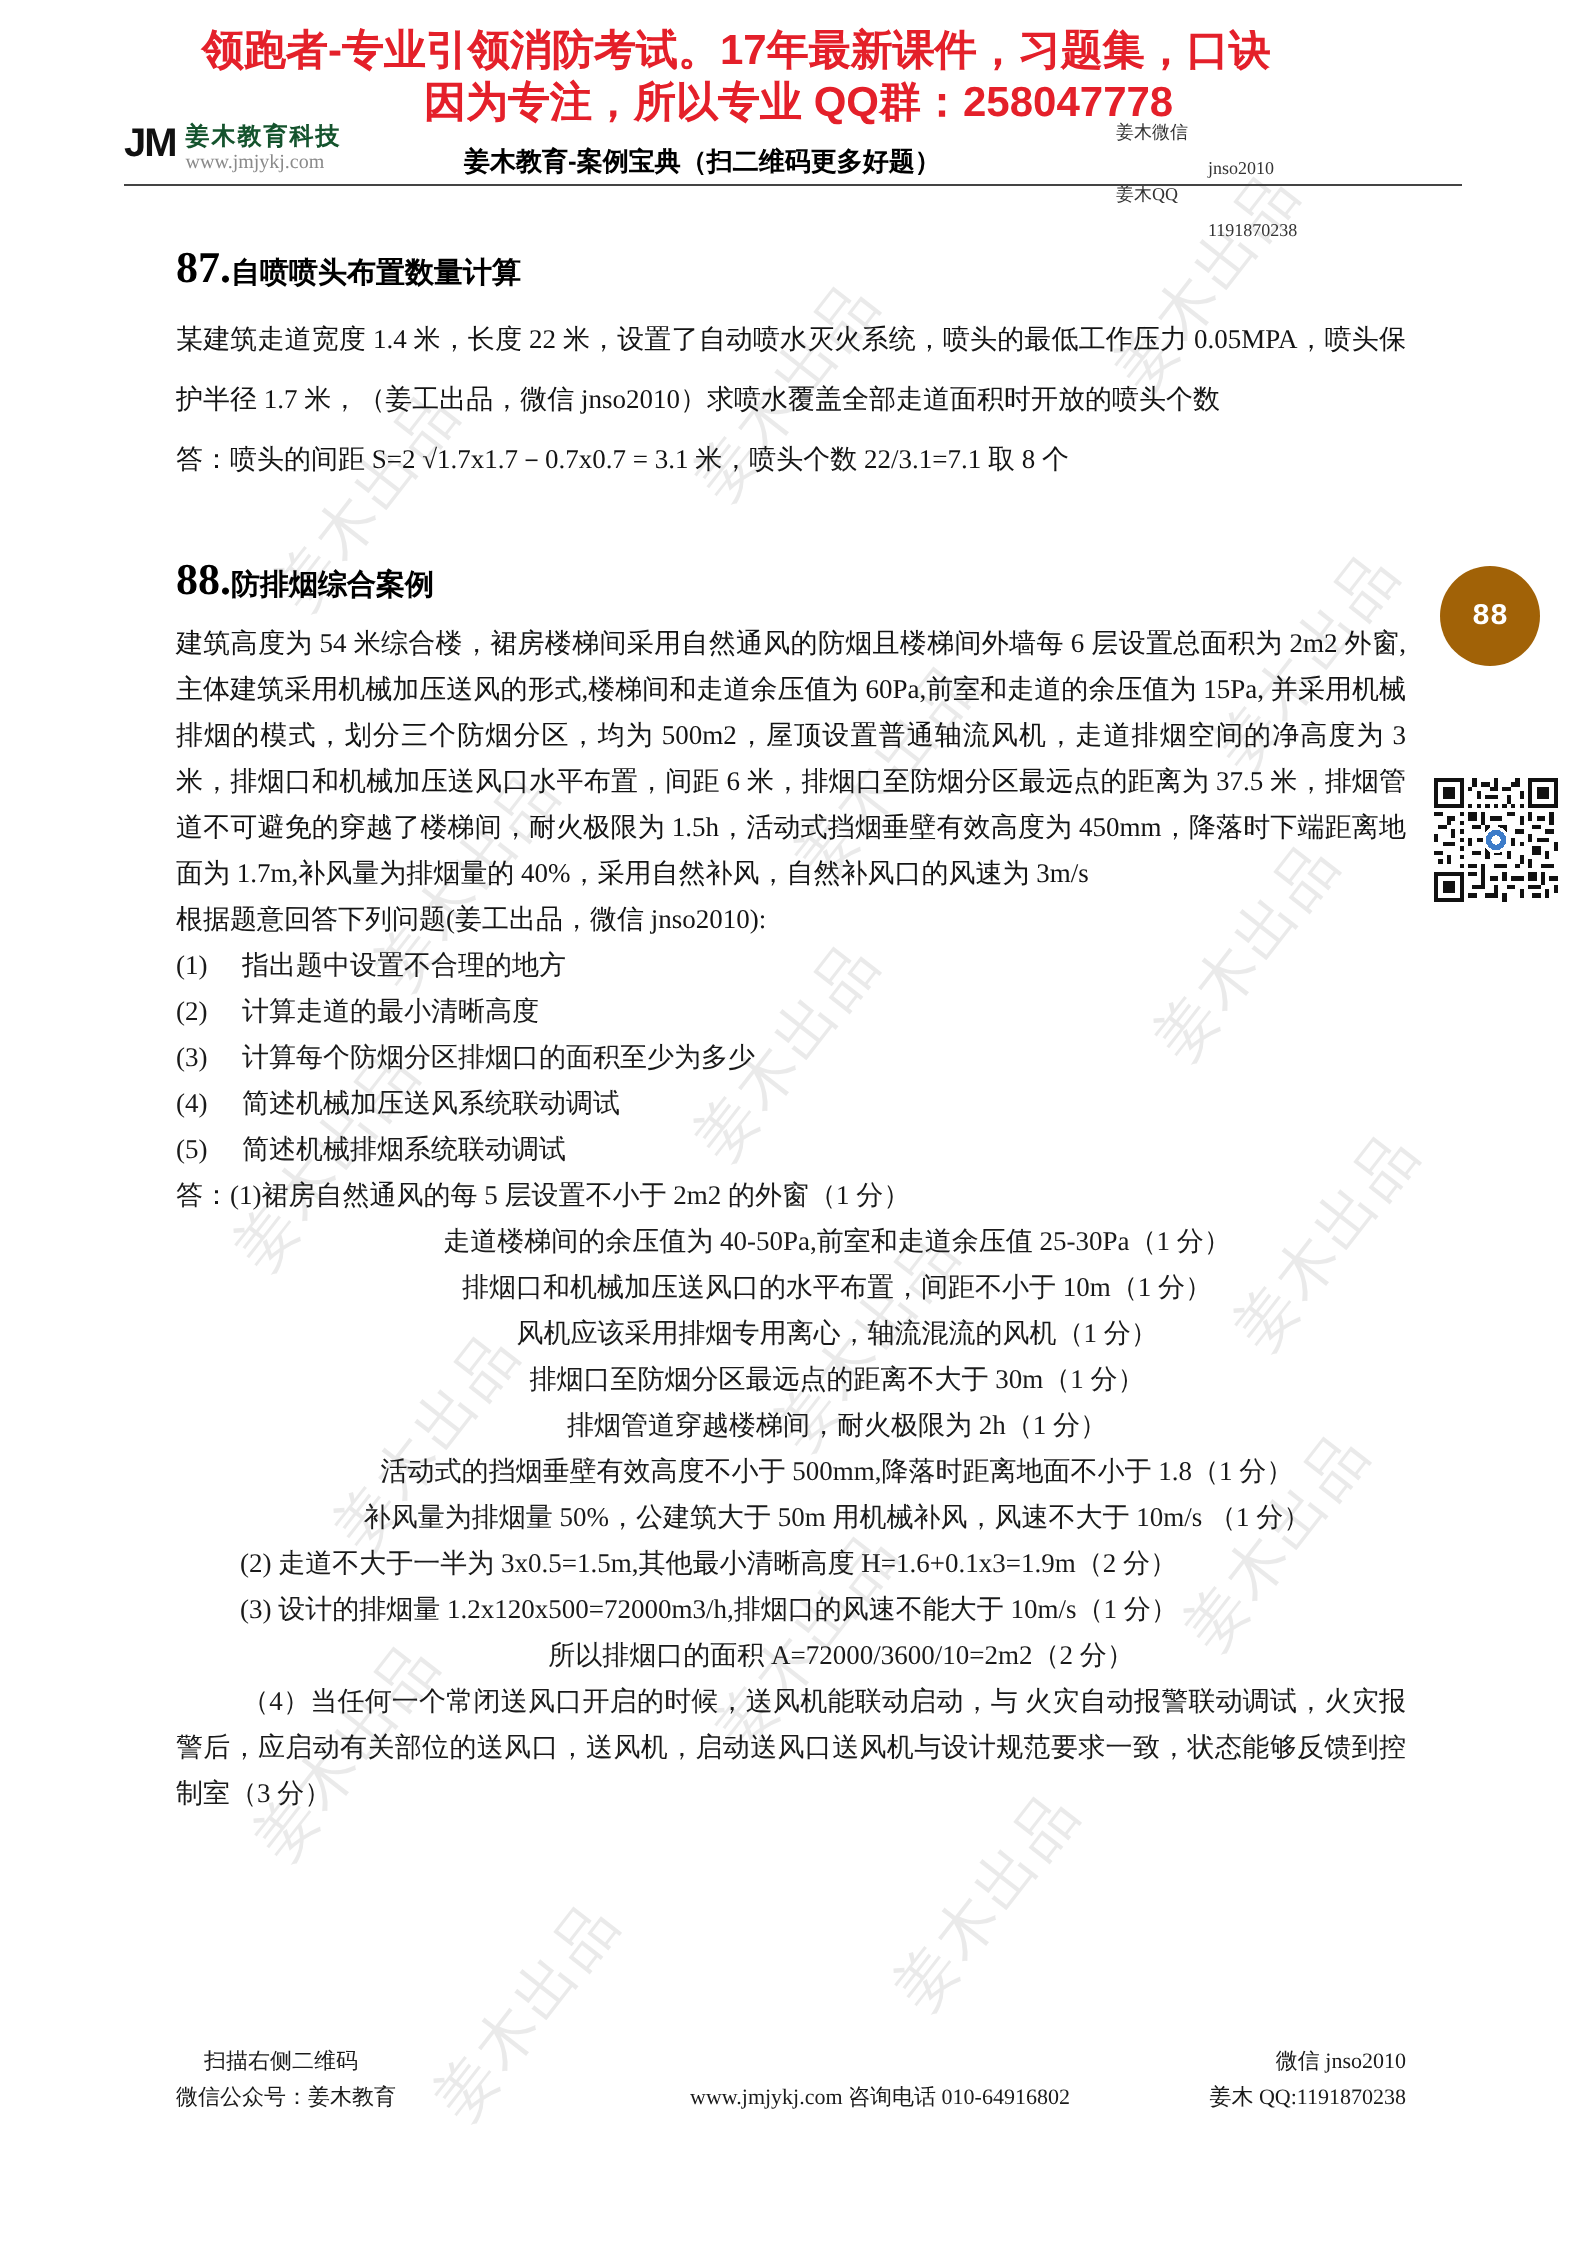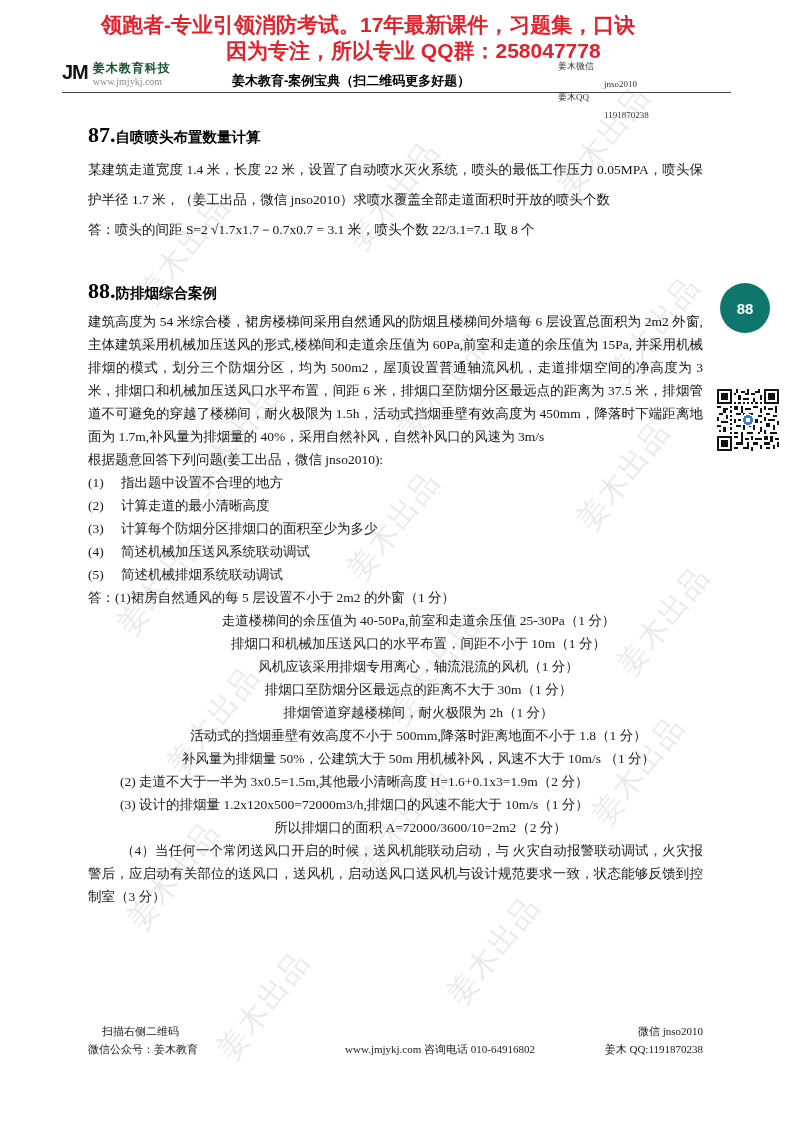--- a/index.html
+++ b/index.html
@@ -53,21 +53,21 @@
   #promo-line-1, #promo-line-2 {
     position: absolute;
     color: #e4202a;
     font-family: "Liberation Sans", "DejaVu Sans", sans-serif;
     font-weight: bold;
     font-size: 21px;
     letter-spacing: 0px;
     white-space: nowrap;
   }
   #promo-line-1 { left: 101px; top: 11px; }
-  #promo-line-2 { left: 226px; top: 37px; }
+  #promo-line-2 { left: 212px; top: 37px; }
 
   #logo-block {
     position: absolute;
     left: 62px;
     top: 62px;
     display: flex;
     align-items: flex-start;
   }
   #logo-mark {
     font-family: "Liberation Sans", "DejaVu Sans", sans-serif;
@@ -204,23 +204,23 @@
   }
 
   
   #page-badge {
     position: absolute;
     left: 720px;
     top: 283px;
     width: 50px;
     height: 50px;
     border-radius: 50%;
-    background: #0f766e;
+    background: #a16207;
     color: #ffffff;
-    font-family: Liberation Sans, sans-serif;
+    font-family: Liberation Mono, monospace;
     font-weight: bold;
     font-size: 15px;
     display: flex;
     align-items: center;
     justify-content: center;
     z-index: 3;
   }
 
   #qr-code {
     position: absolute;

